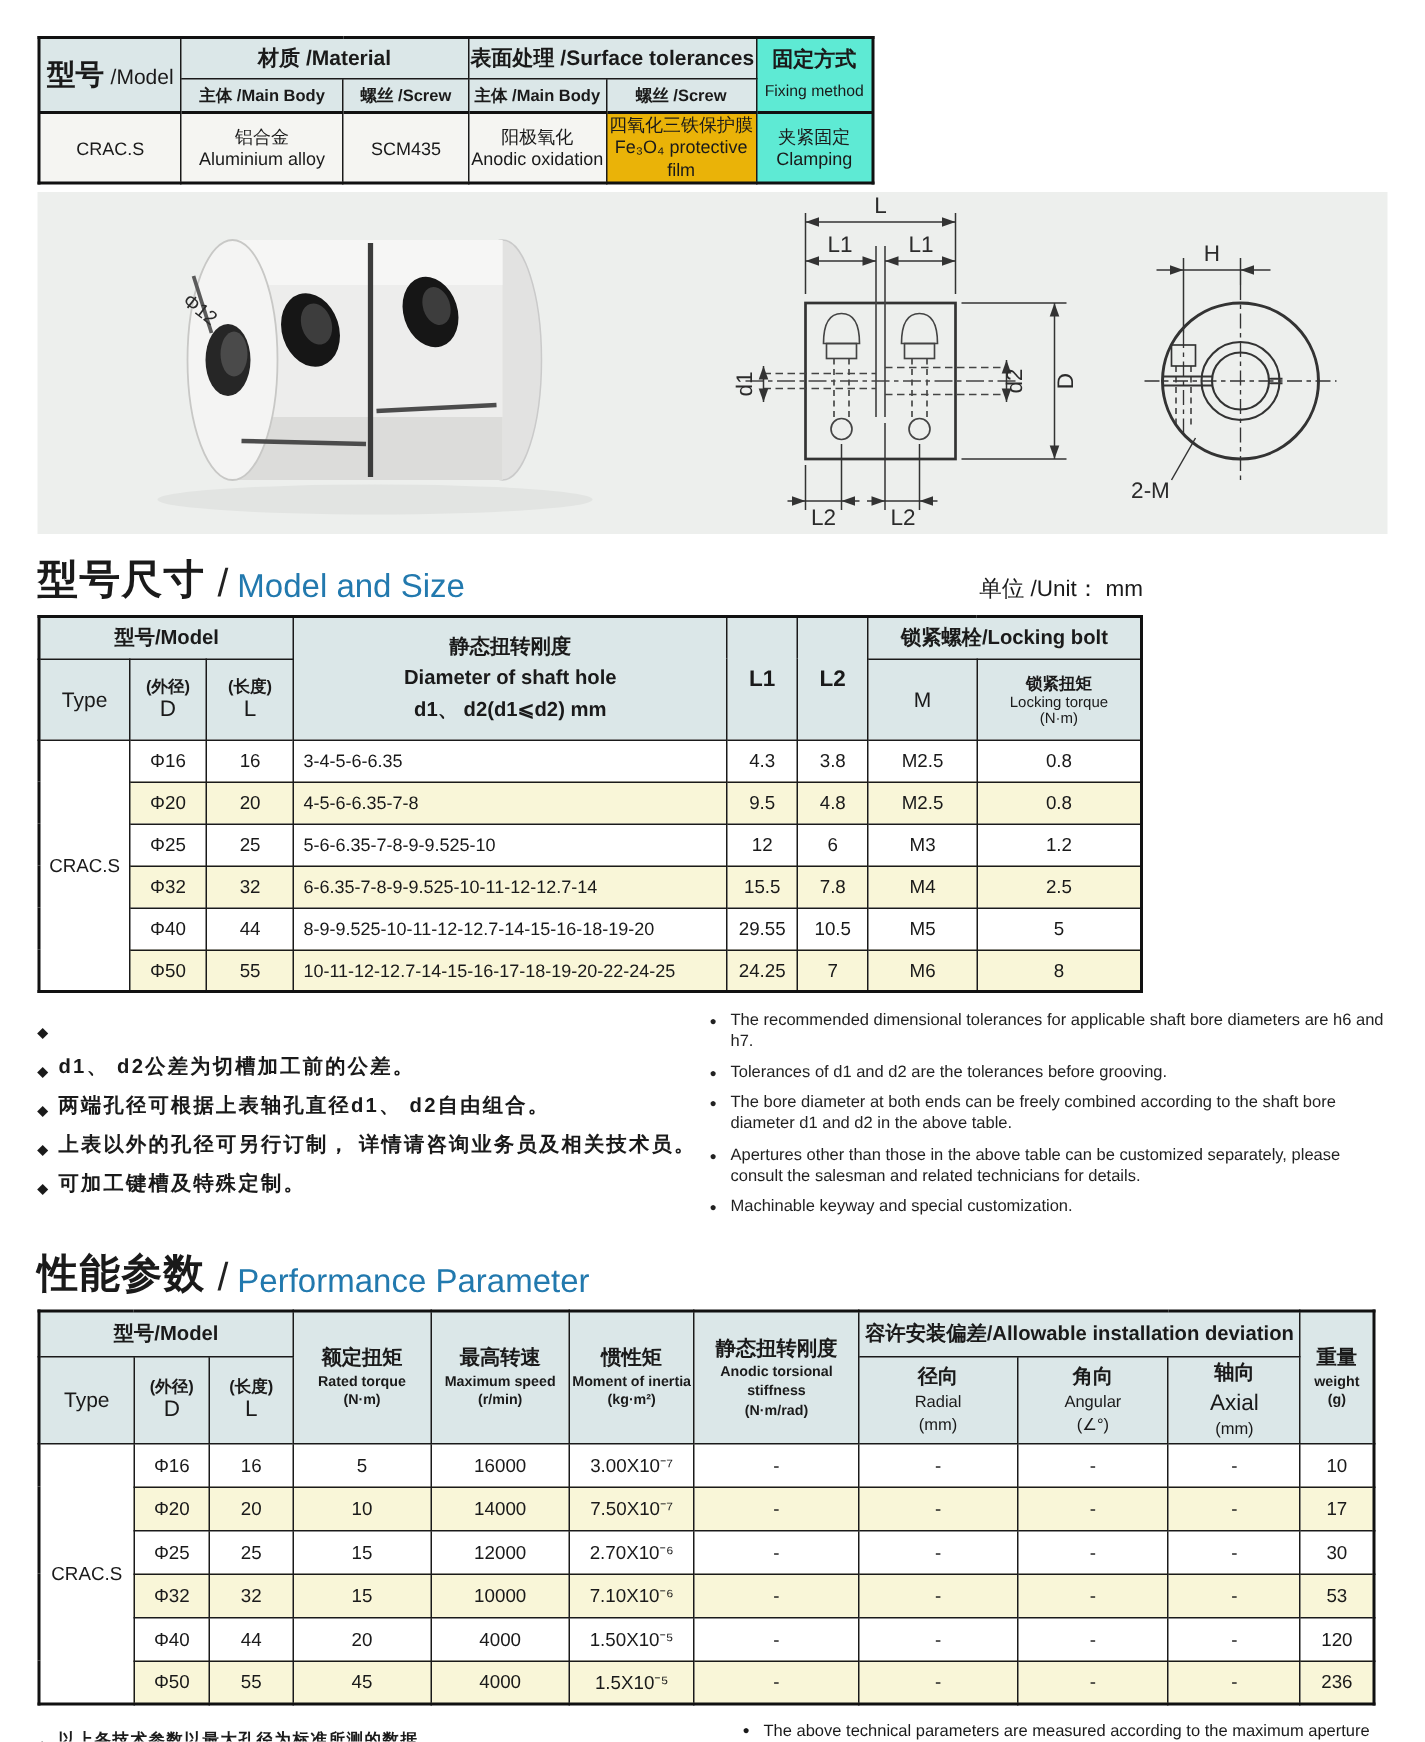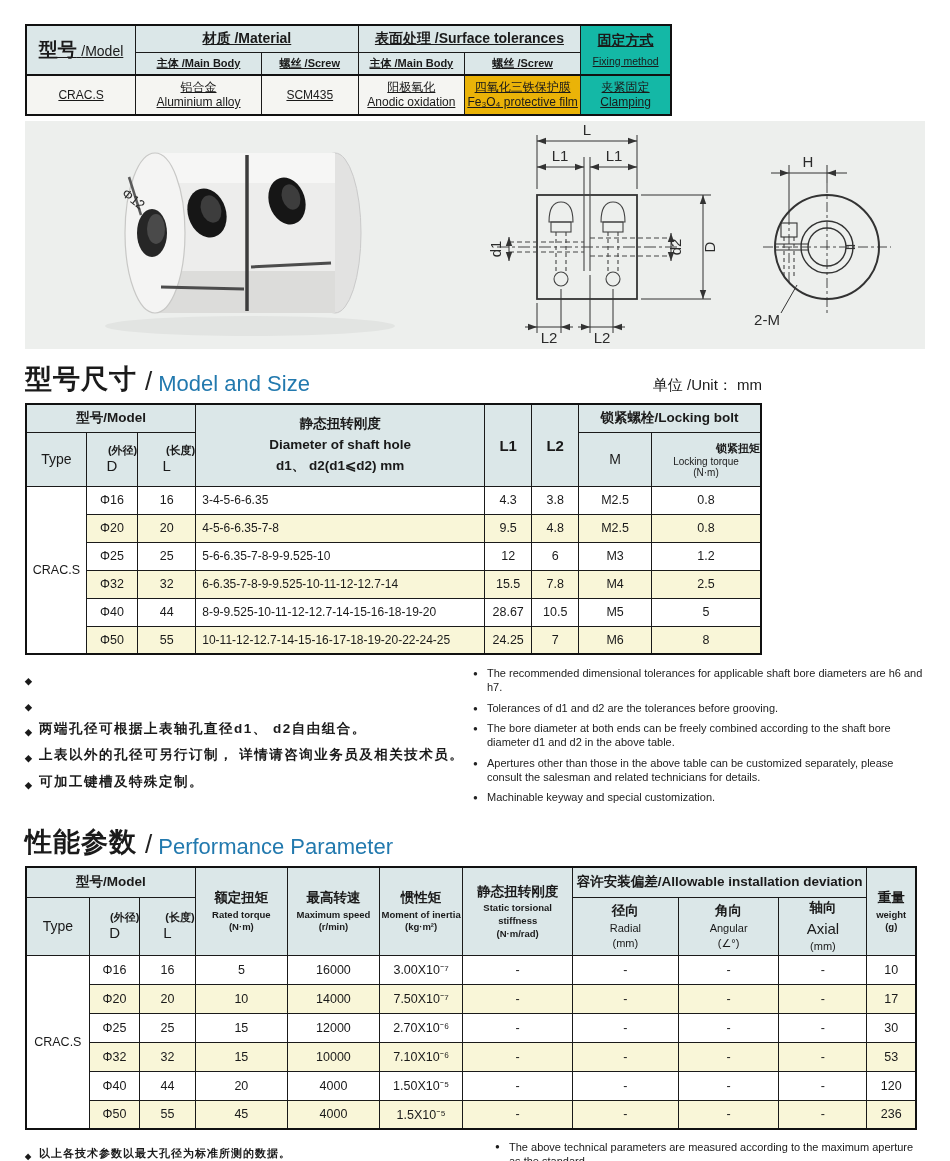--- a/index.html
+++ b/index.html
@@ -4,25 +4,25 @@
 <style>
   * { margin:0; padding:0; box-sizing:border-box; }
   body { background:#ffffff; font-family:"Liberation Sans", sans-serif; color:#1a1a1a; }
   .page { width:950px; height:1161px; background:#fff; position:relative; overflow:hidden; }
   .content { padding:24px 25px 0 25px; }
 
   
   table { border-collapse:collapse; table-layout:fixed; }
   td, th { border:1.5px solid #1a1a1a; text-align:center; vertical-align:middle; font-weight:normal; }
   .hd { background:#dbe7e8; }
-  .yellow { background:#14b8a6; }
+  .yellow { background:#5eead4; }
   .cream { background:#f9f6d8; }
 
   
-  .spec-table { width:647px; border:2.5px solid #111;text-decoration:underline; }
+  .spec-table { width:558px; border:2.5px solid #111; }
   .spec-table tr.hrow1 td { height:27px; }
   .spec-table tr.hrow2 td { height:23px; font-size:11px; }
   .spec-table tr.drow td { height:40px; font-size:12px; border-top:2.5px solid #111; }
   .cn-big { font-size:19px; font-weight:bold; }
   .en-mid { font-size:14px; }
   .cn-mid { font-size:14px; font-weight:bold; }
   .en-sm  { font-size:10.5px; }
   .cn-sm  { font-size:12px; font-weight:bold; }
   .two-line { line-height:1.25; }
 
@@ -41,21 +41,21 @@
   .head-size { width:737px; }
   .head-perf { width:892px; }
 
   
   .size-table { width:737px; margin-top:6px; border:2.5px solid #111; }
   .size-table td { font-size:12.5px; }
   .size-table tr.hr1 td { height:28px; font-size:13.5px; font-weight:bold; }
   .size-table tr.hr2 td { height:54px; }
   .size-table tr.data td { height:28px; }
   .size-table td.holes { text-align:left; padding-left:6px; font-size:12px; }
-  .sub-cn { font-size:11px; font-weight:bold; display:block;text-align:right; }
+  .sub-cn { font-size:11px; font-weight:bold; display:block; }
   .sub-en { font-size:10px; display:block; }
   .big-letter { font-size:15px; display:block; line-height:1.1; }
   .hole-head { line-height:1.55; font-size:14px; }
   .hole-head .b { font-weight:bold; }
 
   
   .notes-row { display:flex; width:900px; margin-top:10px; }
   .notes-cn { width:448px; }
   .notes-en { width:452px; padding-top:2px; }
   .note { display:flex; align-items:flex-start; }
@@ -347,21 +347,21 @@
             <td class="holes cream">6-6.35-7-8-9-9.525-10-11-12-12.7-14</td>
             <td class="cream">15.5</td>
             <td class="cream">7.8</td>
             <td class="cream">M4</td>
             <td class="cream">2.5</td>
     </tr>
     <tr class="data">
       <td>Φ40</td>
             <td>44</td>
             <td class="holes">8-9-9.525-10-11-12-12.7-14-15-16-18-19-20</td>
-            <td>28.67</td>
+            <td>29.55</td>
             <td>10.5</td>
             <td>M5</td>
             <td>5</td>
     </tr>
     <tr class="data">
       <td class="cream">Φ50</td>
             <td class="cream">55</td>
             <td class="holes cream">10-11-12-12.7-14-15-16-17-18-19-20-22-24-25</td>
             <td class="cream">24.25</td>
             <td class="cream">7</td>
@@ -371,20 +371,21 @@
   </tbody>
       </table>
 
   <div class="notes-row">
     <div class="notes-cn">
       <div class="note">
             <span class="bullet">◆</span>
           </div>
       <div class="note">
             <span class="bullet">◆</span>
+            <span>d1、 d2公差为切槽加工前的公差。</span>
           </div>
       <div class="note">
             <span class="bullet">◆</span>
             <span>两端孔径可根据上表轴孔直径d1、 d2自由组合。</span>
           </div>
       <div class="note">
             <span class="bullet">◆</span>
             <span>上表以外的孔径可另行订制， 详情请咨询业务员及相关技术员。</span>
           </div>
       <div class="note">
@@ -449,21 +450,21 @@
               <span class="hcell-en">Maximum speed</span>
               <span class="hcell-en">(r/min)</span>
             </td>
       <td rowspan="2" class="hd">
               <span class="hcell-cn">惯性矩</span>
               <span class="hcell-en">Moment of inertia</span>
               <span class="hcell-en">(kg·m²)</span>
             </td>
       <td rowspan="2" class="hd">
               <span class="hcell-cn">静态扭转刚度</span>
-              <span class="hcell-en">Static torsional stiffness</span>
+              <span class="hcell-en">Anodic torsional stiffness</span>
               <span class="hcell-en">(N·m/rad)</span>
             </td>
       <td colspan="3" class="hd dev-head">容许安装偏差/Allowable installation deviation</td>
       <td rowspan="2" class="hd">
               <span class="hcell-cn">重量</span>
               <span class="hcell-en">weight</span>
               <span class="hcell-en">(g)</span>
             </td>
     </tr>
     <tr class="hr2">

